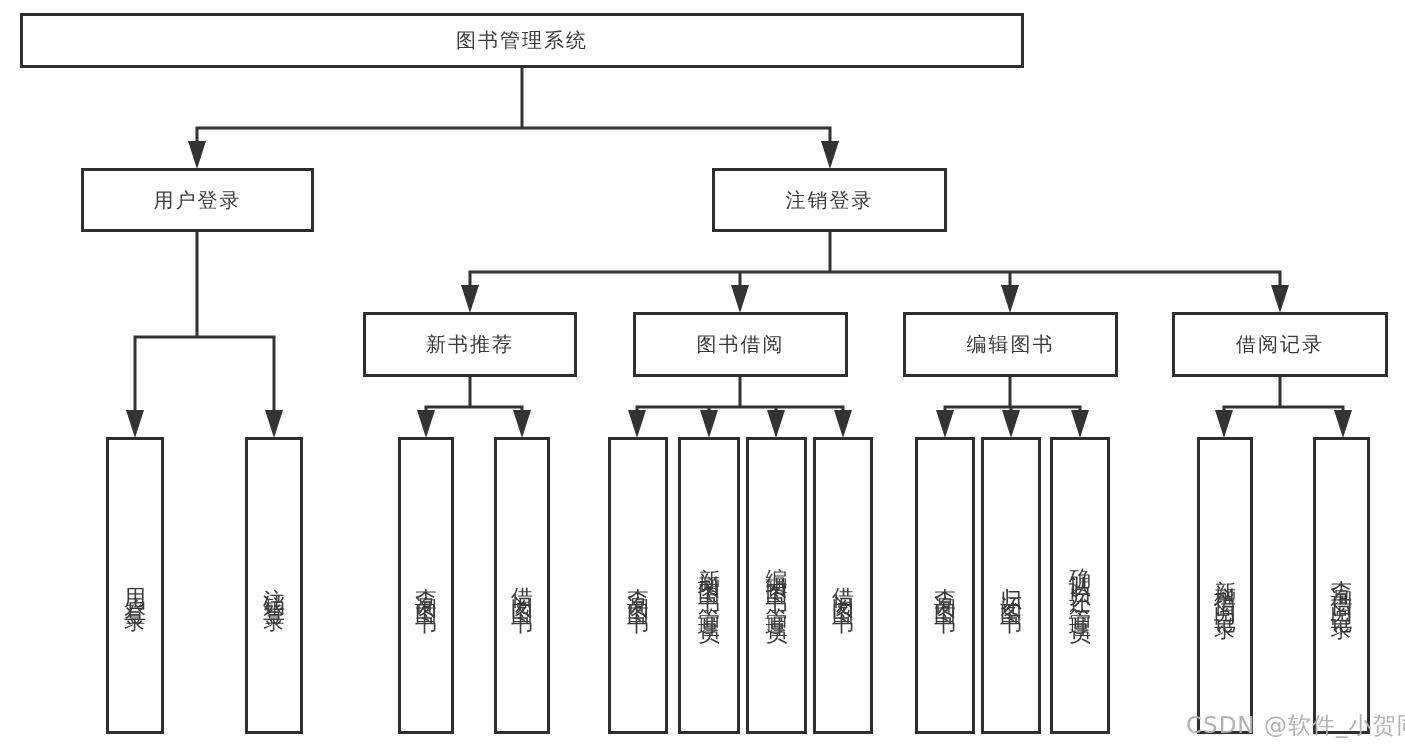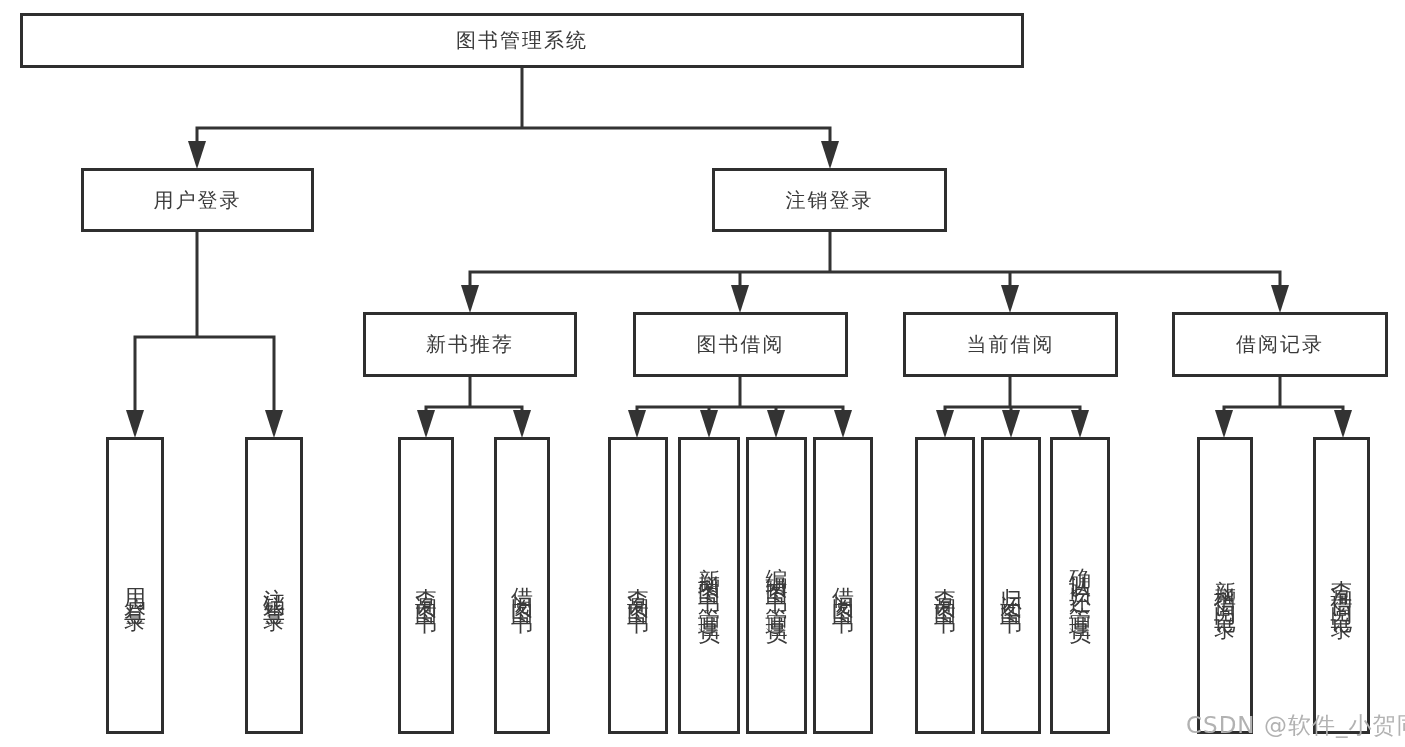--- a/index.html
+++ b/index.html
@@ -128,21 +128,21 @@
     <span class="hlabel">注销登录</span>
   </div>
 
   <div class="box" style="left:363px; top:312px; width:214px; height:65px;">
     <span class="hlabel">新书推荐</span>
   </div>
   <div class="box" style="left:633px; top:312px; width:215px; height:65px;">
     <span class="hlabel">图书借阅</span>
   </div>
   <div class="box" style="left:903px; top:312px; width:215px; height:65px;">
-    <span class="hlabel">当前借阅</span>
+    <span class="hlabel">编辑图书</span>
   </div>
   <div class="box" style="left:1172px; top:312px; width:216px; height:65px;">
     <span class="hlabel">借阅记录</span>
   </div>
 
   <div class="leaf" style="left:106px; top:437px; width:58px; height:297px;">
     <span class="vlabel">用户登录</span>
   </div>
   <div class="leaf" style="left:245px; top:437px; width:58px; height:297px;">
     <span class="vlabel">注销登录</span>

